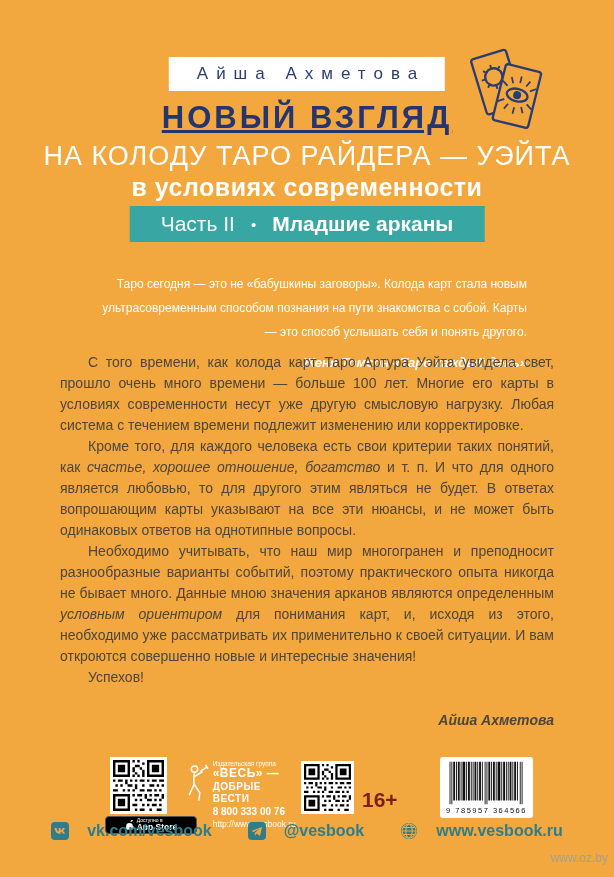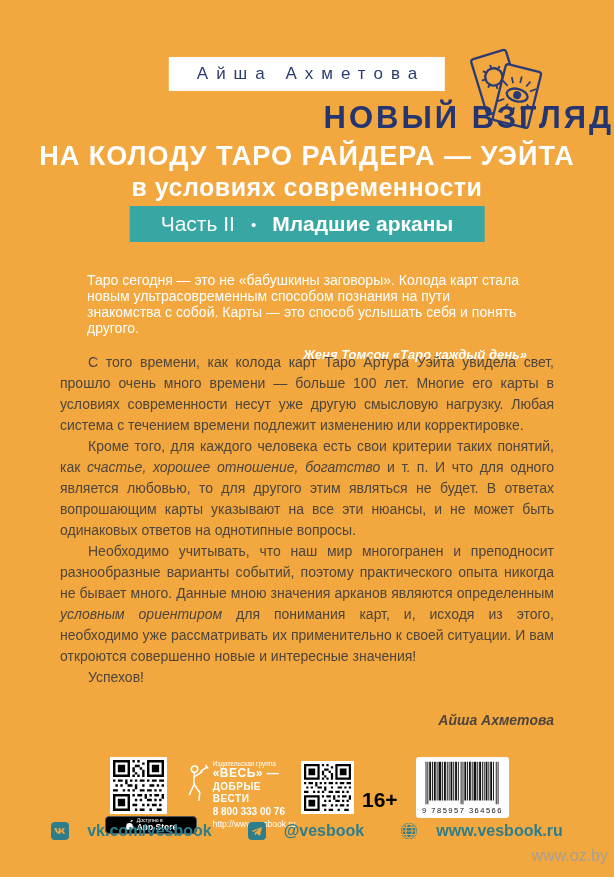--- a/index.html
+++ b/index.html
@@ -6,37 +6,37 @@
   html,body { width:614px; height:877px; }
   body { font-family:"Liberation Sans","DejaVu Sans",sans-serif; }
   .cover { position:relative; width:614px; height:877px; background:#F2A83E; overflow:hidden; }
 
   
   .author-box { position:absolute; left:50%; transform:translateX(-50%); top:57px;
     background:#fff; padding:7px 20px 7px 28px; }
   .author-box span { font-size:17px; letter-spacing:8px; color:#2B3C74; font-weight:500; }
   .cards-icon { position:absolute; right:62px; top:42px; width:96px; height:96px; }
 
-  .title { position:absolute; top:100px; left:0; width:100%; text-align:right;
-    color:#24356F; font-size:31px; font-weight:800; letter-spacing:3px; }
+  .title { position:absolute; top:100px; left:0; width:100%; text-align:center;
+    color:#24356F; font-size:31px; font-weight:800; letter-spacing:3px;text-decoration:underline; }
   .subtitle { position:absolute; top:141px; left:0; width:100%; text-align:center;
-    color:#fff; font-size:27px; font-weight:700; letter-spacing:1px; }
+    color:#fff; font-size:27px; font-weight:400; letter-spacing:1px; }
   .subtitle2 { position:absolute; top:173px; left:0; width:100%; text-align:center;
     color:#fff; font-size:25px; font-weight:700; letter-spacing:.5px; }
 
   .part-banner { position:absolute; top:206px; left:50%; transform:translateX(-50%);
     background:#38A7A3; height:36px; padding:0 31px; display:flex; align-items:center; gap:16px;
     color:#fff; font-size:21px; white-space:nowrap; }
   .part-label { font-weight:400; opacity:.95; }
   .part-bullet { font-size:15px; }
   .part-name { font-weight:700; }
 
   
   .epigraph { position:absolute; top:272px; left:87px; width:440px; color:#fff; }
-  .epigraph-text { font-size:14px; line-height:16px; text-align:left; }
+  .epigraph-text { font-size:12px; line-height:24px; text-align:right; }
   .epigraph-attr { margin-top:11px; text-align:right; font-style:italic; font-weight:700; font-size:13px; }
 
   
   .main-text { position:absolute; top:352px; left:60px; width:494px;
     color:#4E453D; font-size:14px; line-height:21px; text-align:justify; }
   .main-text p { text-indent:28px; }
   .main-text em { font-style:italic; }
   .signature { margin-top:22px; text-align:right; font-style:italic; font-weight:700; font-size:14px; }
 
   
@@ -53,34 +53,34 @@
   .as-bottom { font-size:8.5px; font-weight:700; }
 
   .publisher { position:absolute; left:186px; top:760px; width:110px; display:flex; gap:4px; color:#fff; }
   .pub-text { display:flex; flex-direction:column; line-height:1.15; }
   .pub-group { font-size:6.5px; }
   .pub-name { font-size:12px; font-weight:700; letter-spacing:.5px; }
   .pub-tagline { font-size:10px; font-weight:700; letter-spacing:.5px; }
   .pub-phone { font-size:10px; font-weight:700; margin-top:2px; }
   .pub-site { font-size:8.5px; margin-top:2px; }
 
-  .age-badge { position:absolute; left:362px; top:788px; color:#000000; font-size:21px; font-weight:800; }
-
-  .barcode { position:absolute; left:416px; top:757px; width:93px; height:61px;
+  .age-badge { position:absolute; left:362px; top:788px; color:#7f1d1d; font-size:21px; font-weight:800; }
+
+  .barcode { position:absolute; left:440px; top:757px; width:93px; height:61px;
     background:#fff; border-radius:3px; padding:3px 0 2px; display:flex; flex-direction:column; align-items:center; }
   .barcode svg { width:85px; height:46px; display:block; }
   .barcode-digits { font-size:7.5px; letter-spacing:1.5px; color:#111; line-height:1; margin-top:1px; }
 
   
   .footer-row { position:absolute; top:822px; left:0; width:100%; display:flex;
     justify-content:center; gap:36px; align-items:center; color:#2E7D8A; font-weight:700; font-size:16px; }
   .footer-item { display:flex; align-items:center; gap:18px; }
   .footer-item svg { width:18px; height:18px; }
 
-  .watermark { position:absolute; right:6px; bottom:12px; font-size:16px; color:#A89F90; }
+  .watermark { position:absolute; right:6px; bottom:12px; font-size:12px; color:#A89F90; }
   .defs { position:absolute; width:0; height:0; overflow:hidden; }
 </style>
 </head>
 <body>
 
 <svg class="defs" xmlns="http://www.w3.org/2000/svg">
   <symbol id="qr-sym" viewBox="0 0 21 21">
     <rect width="21" height="21" fill="#fff"></rect>
     <g fill="#000">
       <path d="M0 0h7v7H0zM14 0h7v7h-7zM0 14h7v7H0z"></path>

